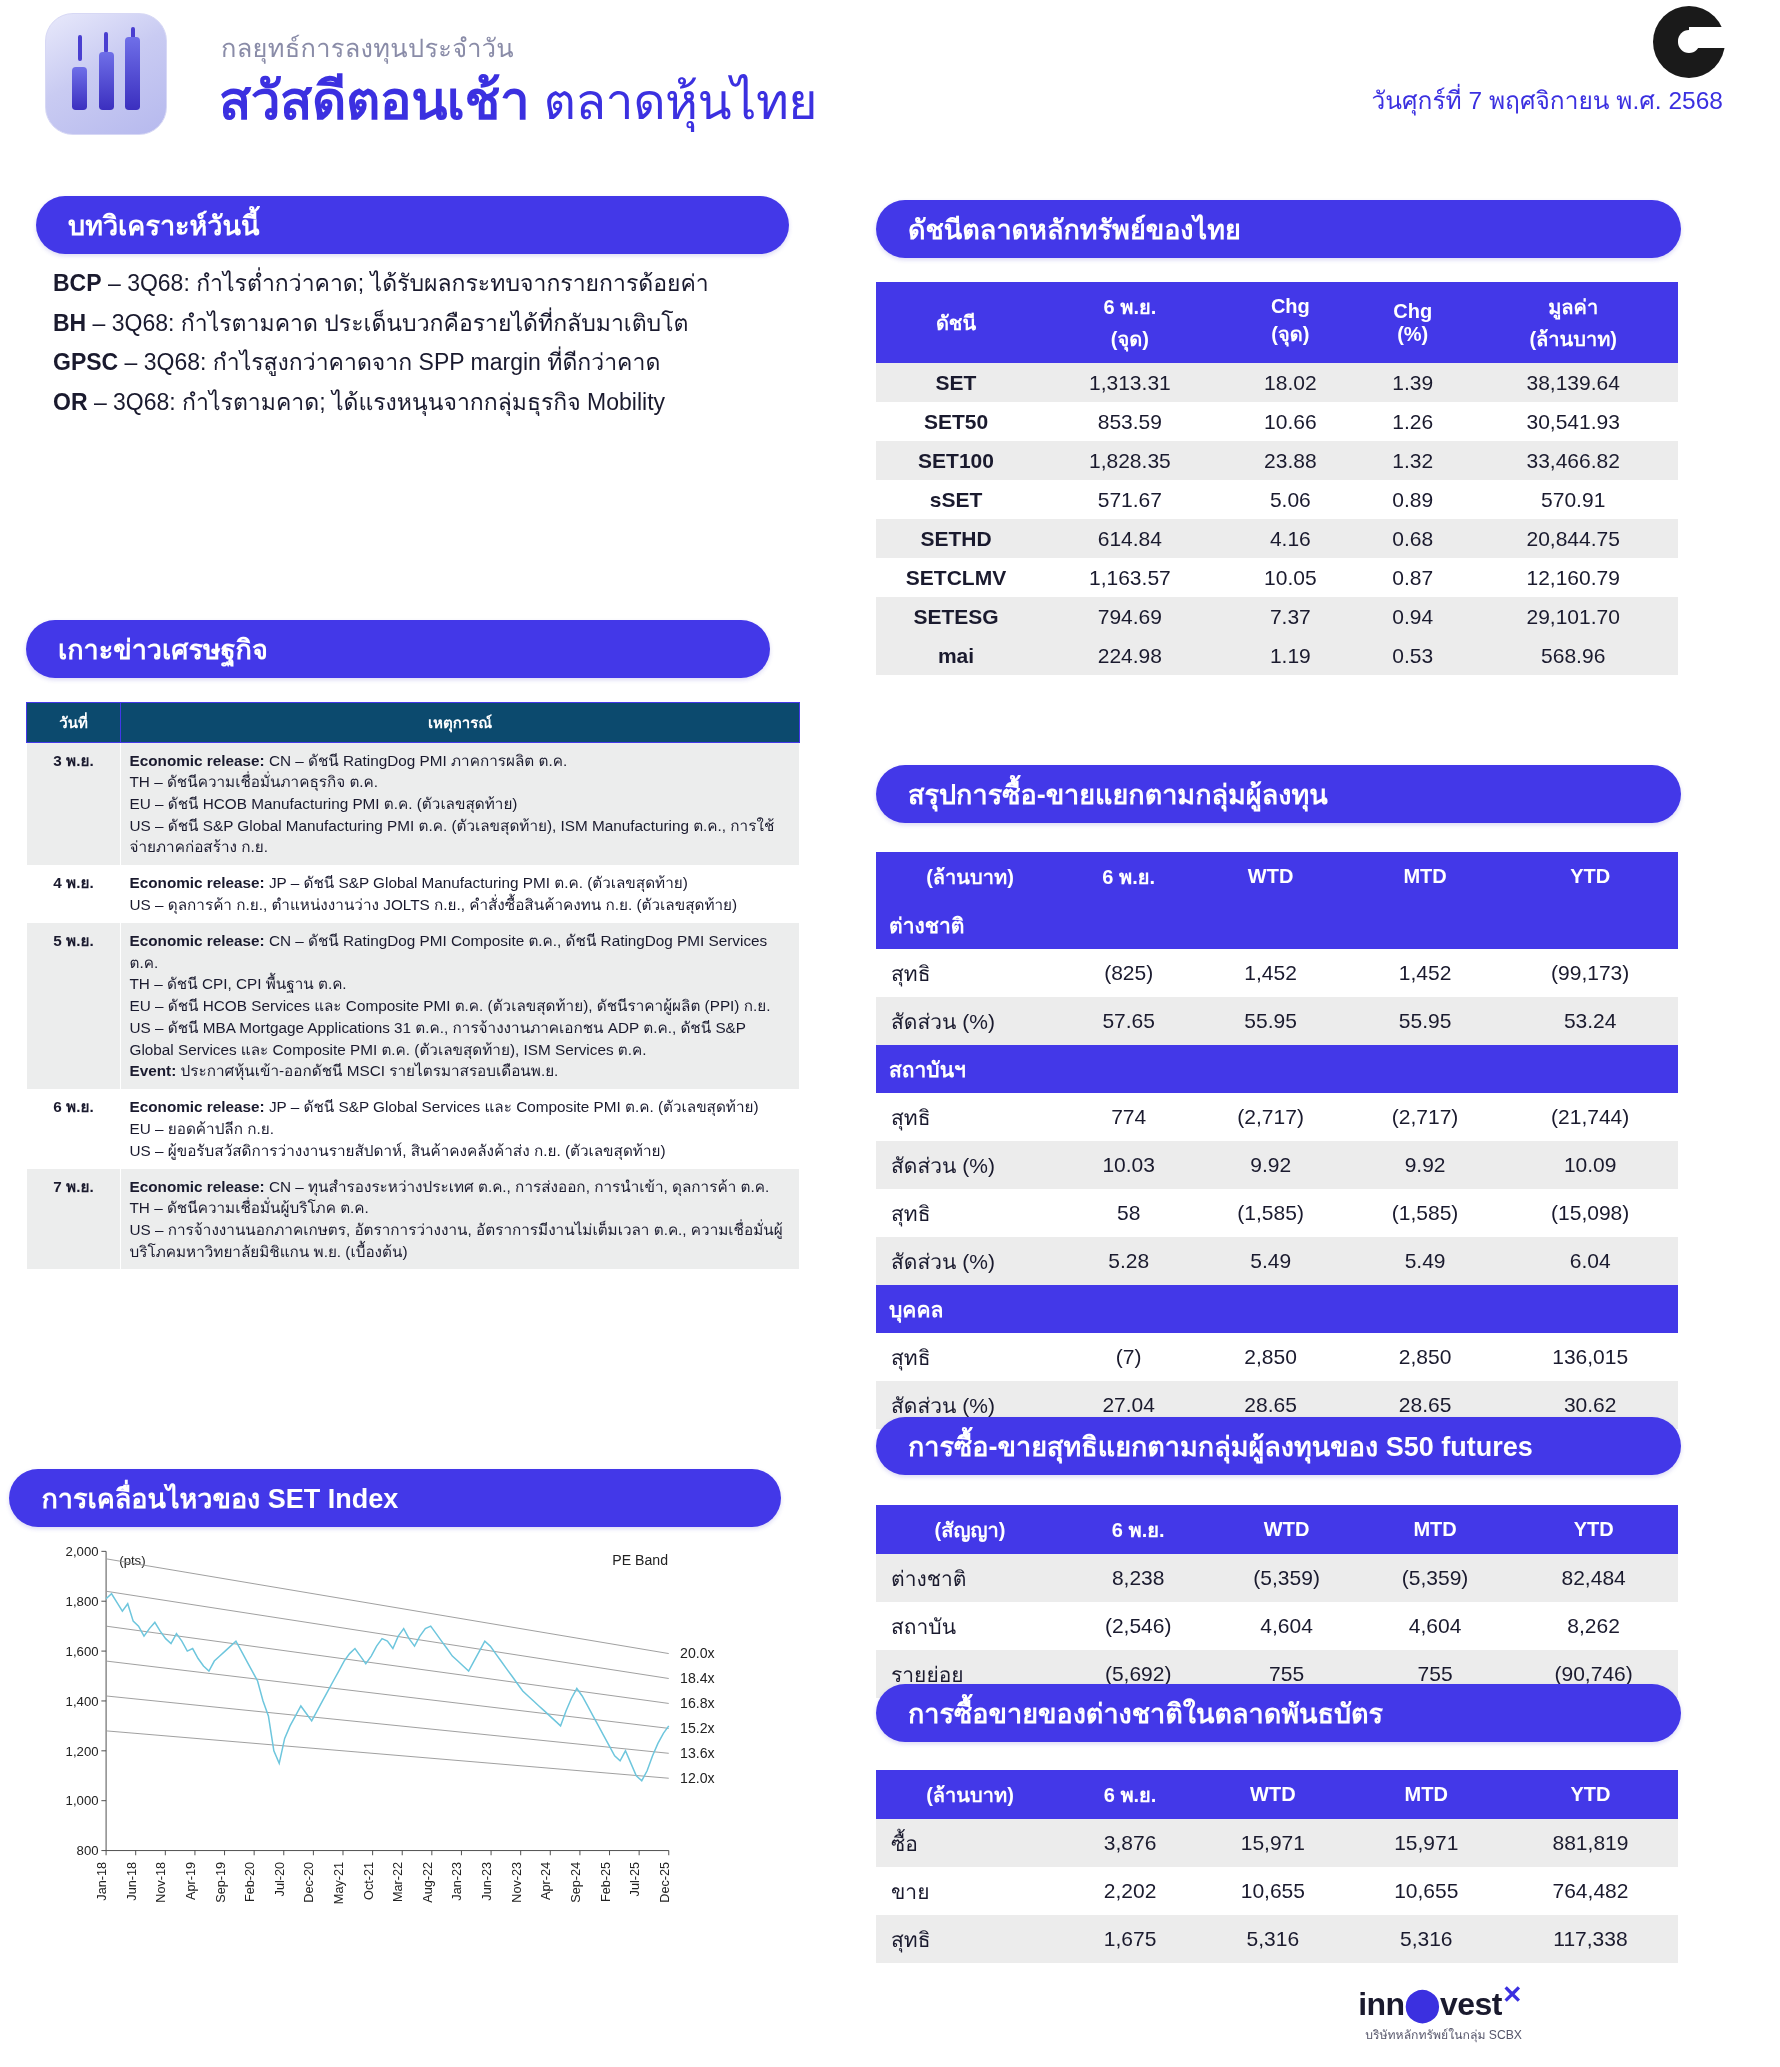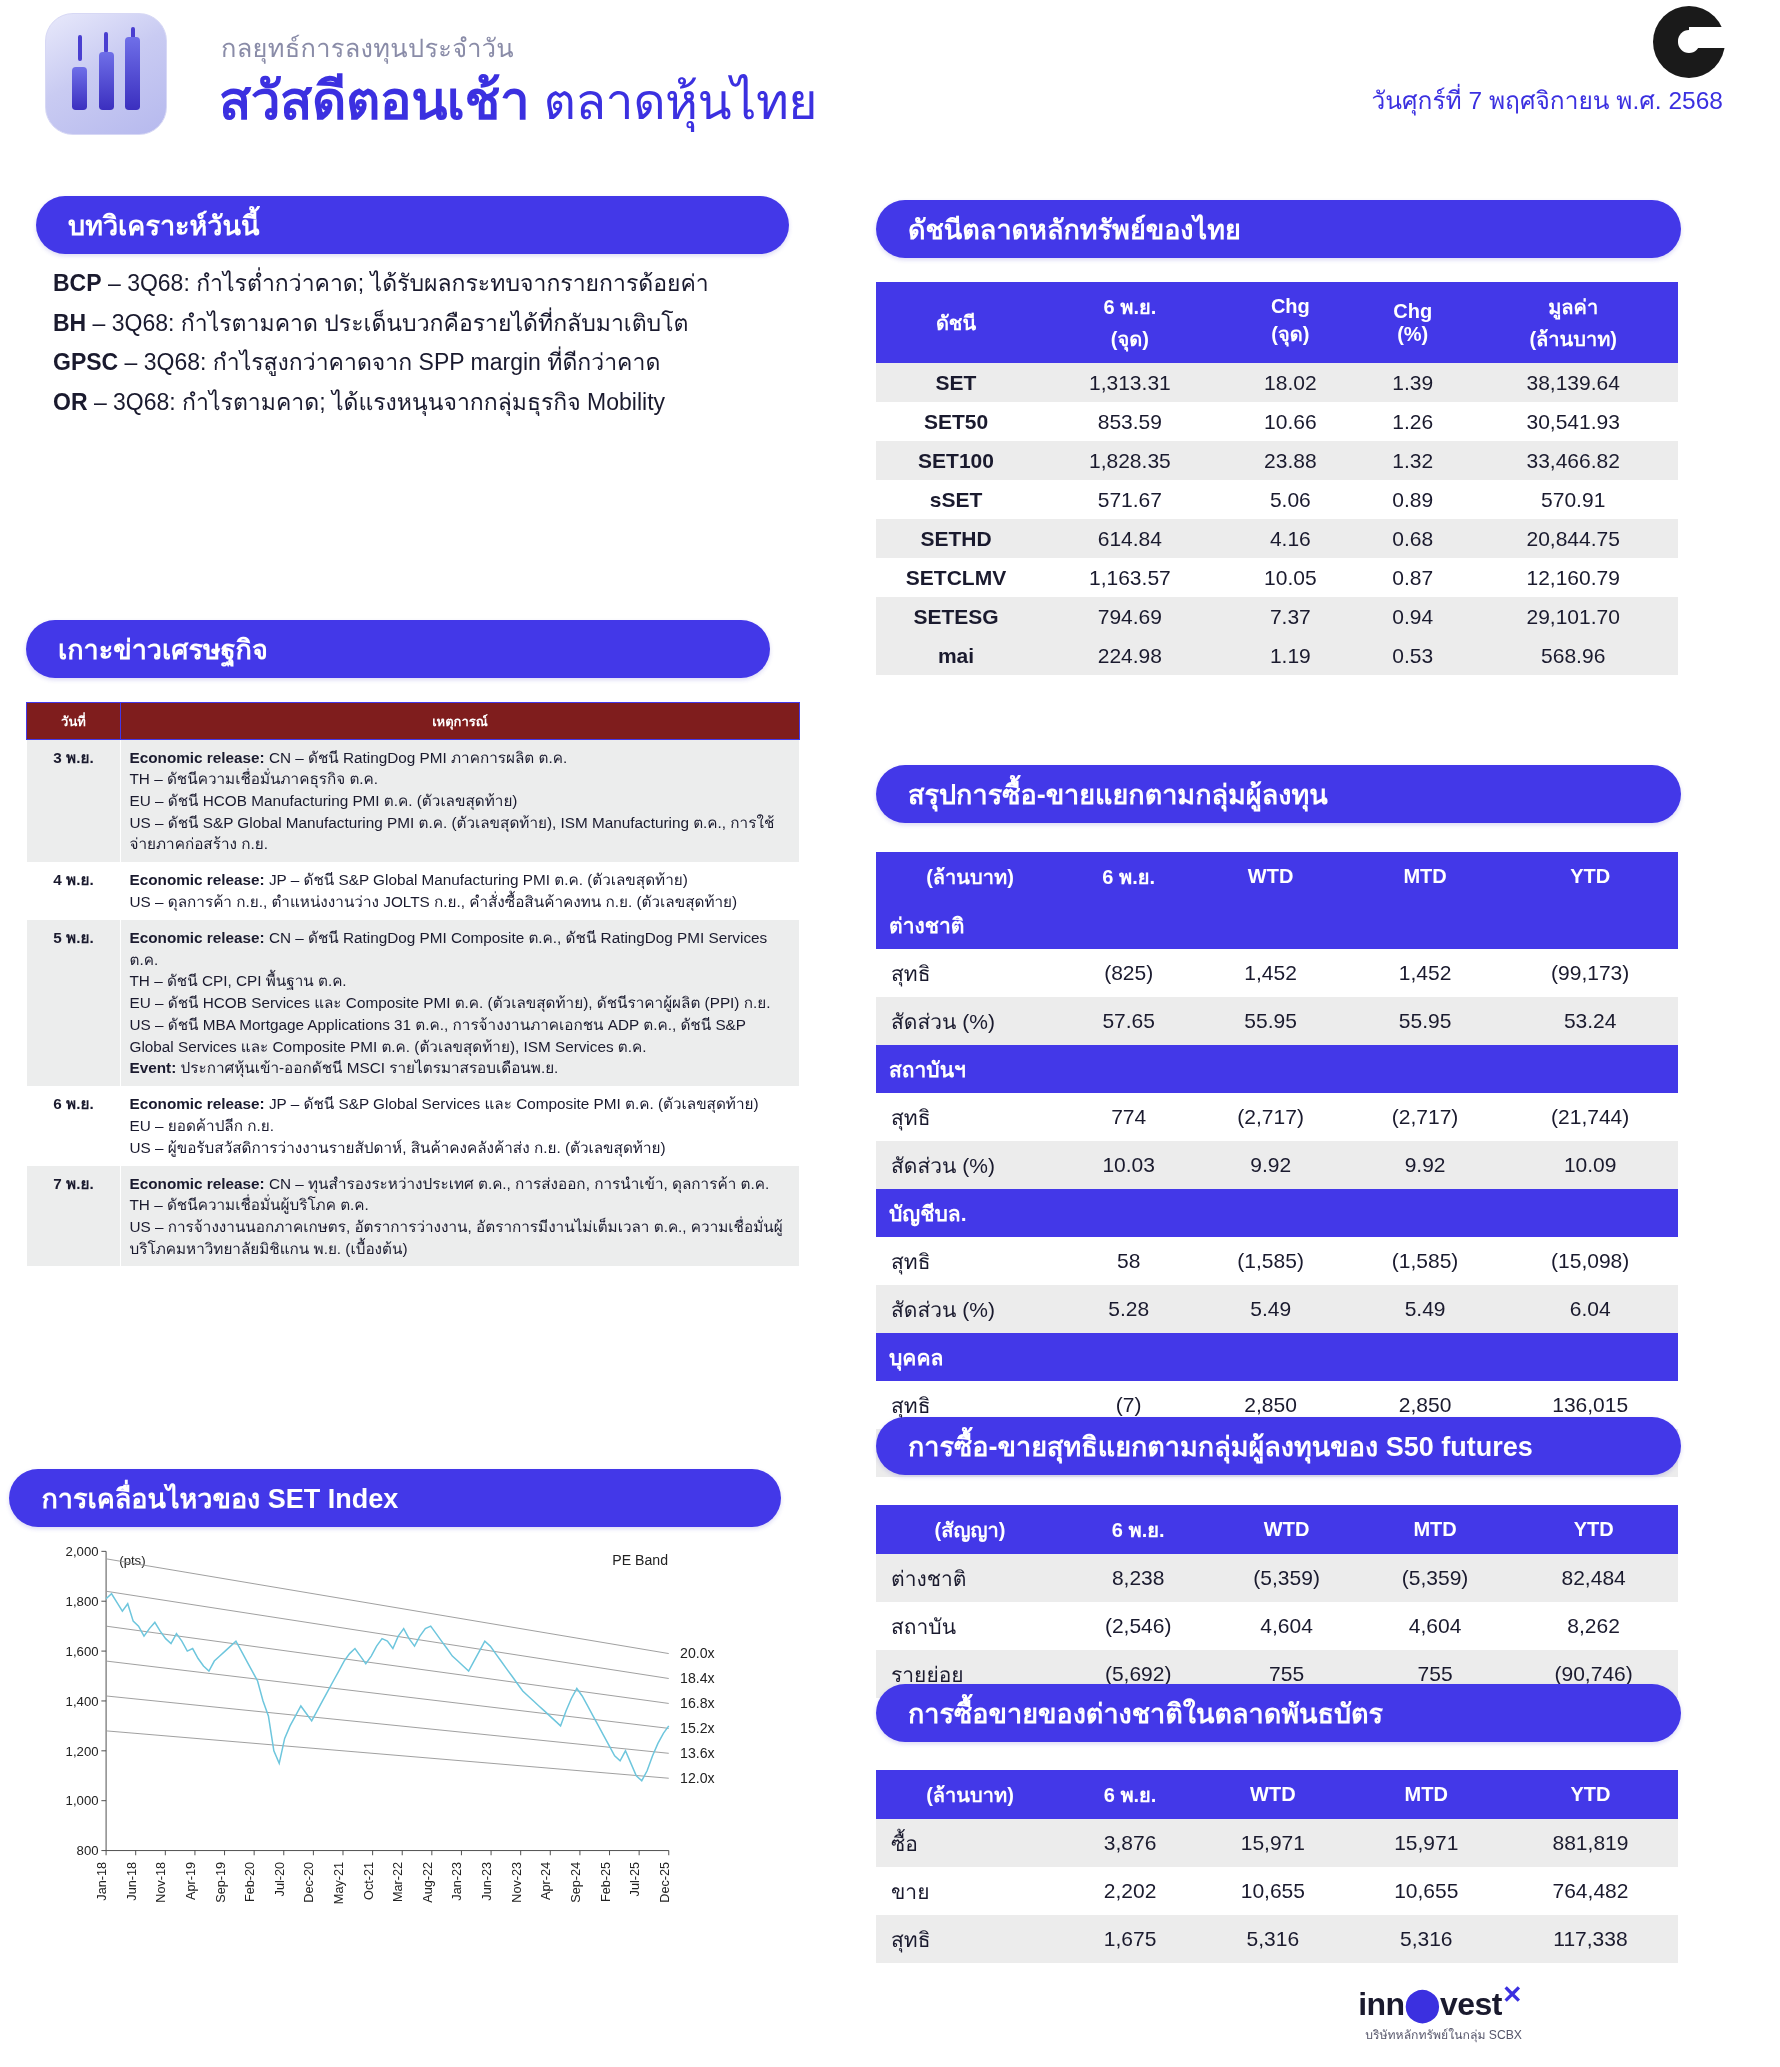--- a/index.html
+++ b/index.html
@@ -45,21 +45,21 @@
     box-shadow:0 1.9px 4.7px rgba(60,50,200,.18);
   }
 
   
   .analysis { position:absolute; left:53px; top:264px; width:753px; font-size:23px; line-height:1.72; }
   .analysis .row { white-space:nowrap; }
   .analysis b { font-weight:bold; }
 
   
   .econ-table { position:absolute; left:26px; top:702px; width:774px; border-collapse:collapse; font-size:15.3px; }
-  .econ-table th { background:#7f1d1d; color:#fff; font-size:13px; font-weight:bold; padding:7.5px 3.8px; border:0.9px solid #4338e8; }
+  .econ-table th { background:#0c4a6e; color:#fff; font-size:15px; font-weight:bold; padding:7.5px 3.8px; border:0.9px solid #4338e8; }
   .econ-table td { border:0.9px solid #ffffff; padding:6.6px 8.5px; vertical-align:top; line-height:1.42; }
   .econ-table td.d { width:94px; text-align:center; font-weight:bold; white-space:nowrap; }
   .econ-table tr:nth-child(odd) td { background:#eceded; }
   .econ-table tr:nth-child(even) td { background:#ffffff; }
   .econ-table b { font-weight:bold; }
 
   
   .chart-wrap { position:absolute; left:19px; top:1525px; width:782px; height:414px; }
   .chart-wrap svg { display:block; }
 
@@ -365,23 +365,20 @@
           <td>(2,717)</td>
           <td>(21,744)</td>
         </tr>
         <tr class="alt">
           <td class="lbl-l">สัดส่วน (%)</td>
           <td>10.03</td>
           <td>9.92</td>
           <td>9.92</td>
           <td>10.09</td>
         </tr>
-        <tr class="grp">
-          <td colspan="5">บัญชีบล.</td>
-        </tr>
         <tr>
           <td class="lbl-l">สุทธิ</td>
           <td>58</td>
           <td>(1,585)</td>
           <td>(1,585)</td>
           <td>(15,098)</td>
         </tr>
         <tr class="alt">
           <td class="lbl-l">สัดส่วน (%)</td>
           <td>5.28</td>

